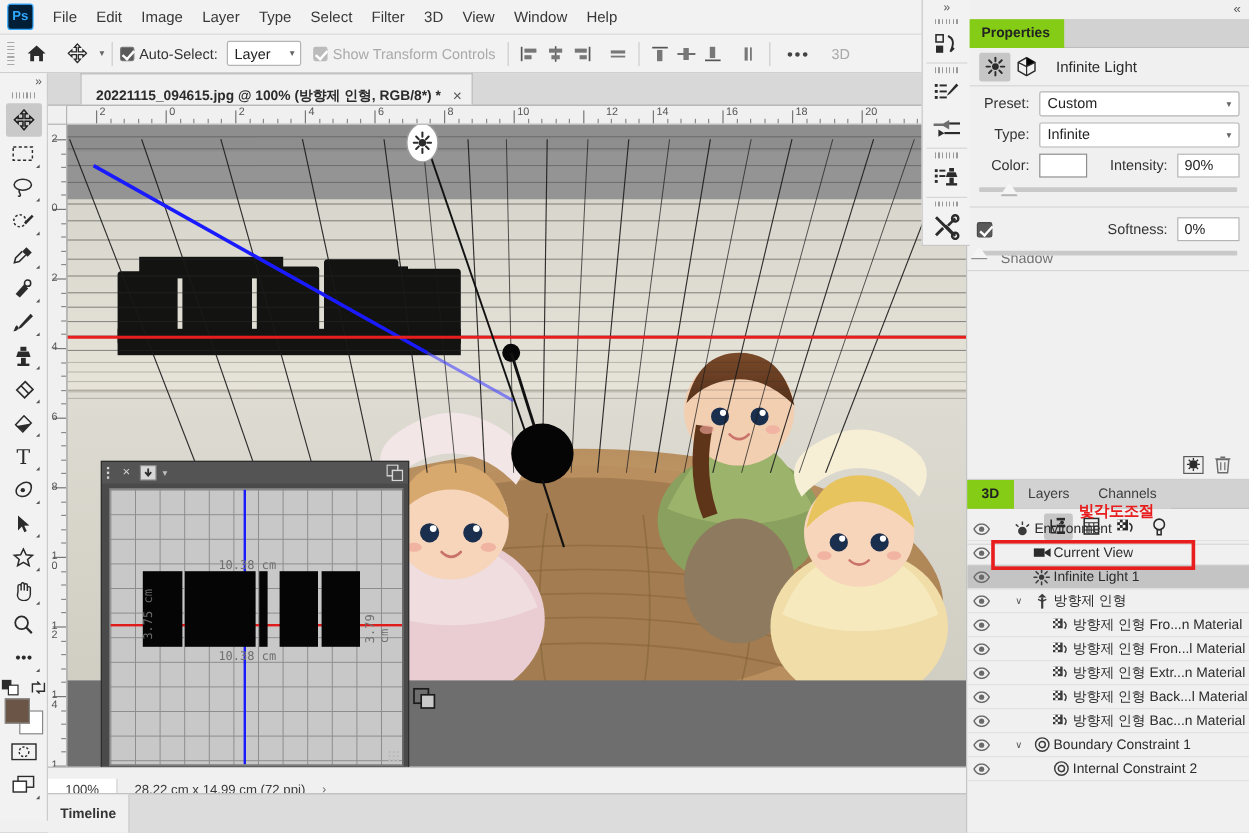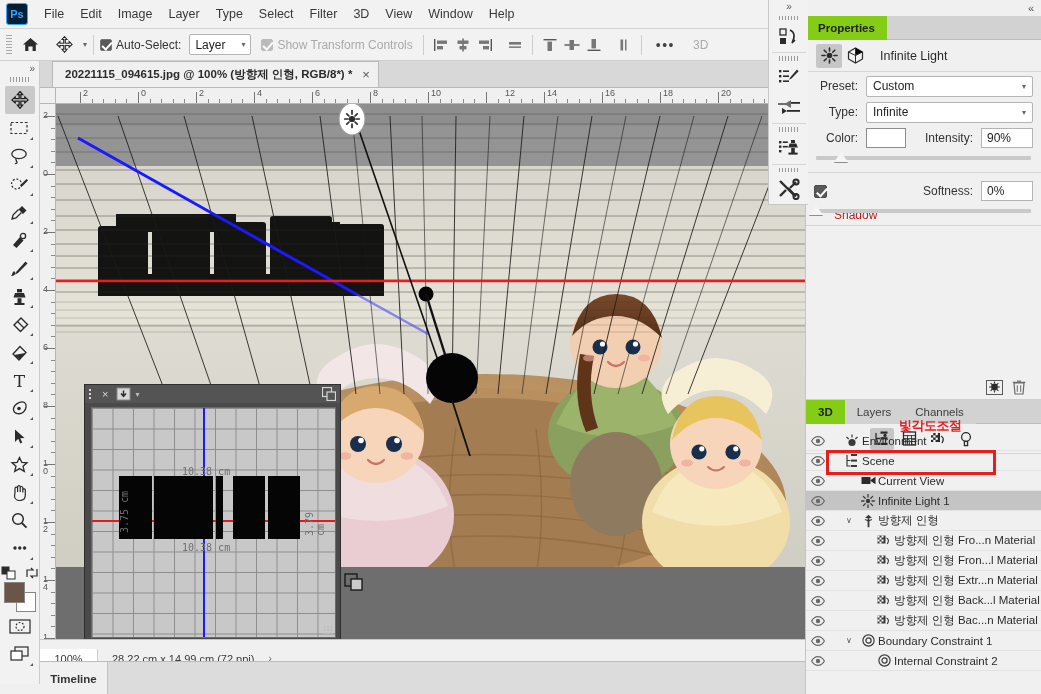--- a/index.html
+++ b/index.html
@@ -114,23 +114,23 @@
 
   
   .tabstrip {
     position: absolute; left: 40px; top: 61px;
     width: 768px; height: 27px;
     background: #d8d8d8; border-bottom: 1px solid #b9b9b9;
     display: flex; align-items: flex-end;
   }
   .doctab {
     height: 26px; background: #f0f0f0; border: 1px solid #b9b9b9;
-    border-bottom: none; display: flex; align-items: center;
+    border-bottom: none; display: flex; align-items: flex-end;
     padding: 0 8px 0 12px; font-size: 11.5px; font-weight: bold;
-    color: #2b2b2b; margin-left: 12px;
+    color: #2b2b2b; margin-left: 27px;
   }
   .tab-close { margin-left: 10px; font-size: 13px; color: #555; font-weight: normal; }
 
   
   .canvaswrap {
     position: absolute; left: 40px; top: 88px;
     width: 768px; height: 551px; background: #7d7d7d;
     overflow: hidden;
   }
   .ruler-h {
@@ -1144,21 +1144,21 @@
 
   <div class="slider-row">
     <div class="strack"></div>
     <div class="sthumb" id="intThumb" style="left: 28.48px;"></div>
   </div>
 
   <div class="sep-line"></div>
 
   <div class="shadow-row">
     <div class="chk2"></div>
-    <div style="font-size:12px;color:#b91c1c;margin-top:48px;">Shadow</div>
+    <div style="font-size:12px;color:#737373;margin-top:48px;">Shadow</div>
     <div style="flex:1"></div>
     <div class="plabel">Softness:</div>
     <div class="pinput">0%</div>
   </div>
 
   <div class="slider-row">
     <div class="strack"></div>
     <div class="sthumb" id="softThumb" style="left: 3px;"></div>
   </div>
 
@@ -1247,41 +1247,20 @@
           </div>
           <div class="td-name">Environment</div>
         </div>
         <div class="td-row">
           <div class="td-eye">
             <svg width="14" height="10" viewBox="0 0 14 10">
               <path d="M7 0.6 C11 0.6 13.4 5 13.4 5 C13.4 5 11 9.4 7 9.4 C3 9.4 0.6 5 0.6 5 C0.6 5 3 0.6 7 0.6 Z" fill="none" stroke="#6a6a6a" stroke-width="1.2"></path>
               <circle cx="7" cy="5" r="2.2" fill="#6a6a6a"></circle>
             </svg>
           </div>
-          <div style="width: 0px; flex-shrink: 0;"></div>
-          <div class="td-arrow"></div>
-          <div class="td-ico">
-            <svg width="14" height="13" viewBox="0 0 14 13">
-              <path d="M2 1 v11 h3.5 M2 6.5 h3.5" stroke="#3a3a3a" stroke-width="1.2" fill="none"></path>
-              <g fill="#3a3a3a">
-                <rect x="6" y="0" width="6" height="2"></rect>
-                <rect x="6" y="5.6" width="6" height="2"></rect>
-                <rect x="6" y="11" width="6" height="2"></rect>
-              </g>
-            </svg>
-          </div>
-          <div class="td-name">Scene</div>
-        </div>
-        <div class="td-row">
-          <div class="td-eye">
-            <svg width="14" height="10" viewBox="0 0 14 10">
-              <path d="M7 0.6 C11 0.6 13.4 5 13.4 5 C13.4 5 11 9.4 7 9.4 C3 9.4 0.6 5 0.6 5 C0.6 5 3 0.6 7 0.6 Z" fill="none" stroke="#6a6a6a" stroke-width="1.2"></path>
-              <circle cx="7" cy="5" r="2.2" fill="#6a6a6a"></circle>
-            </svg>
-          </div>
           <div style="width: 16px; flex-shrink: 0;"></div>
           <div class="td-arrow"></div>
           <div class="td-ico">
             <svg width="15" height="11" viewBox="0 0 15 11">
               <rect x="0.5" y="2" width="9" height="7" fill="#2b2b2b"></rect>
               <path d="M9.5 5 L14.5 1.8 v7.4 L9.5 6 Z" fill="#2b2b2b"></path>
             </svg>
           </div>
           <div class="td-name">Current View</div>
         </div>

